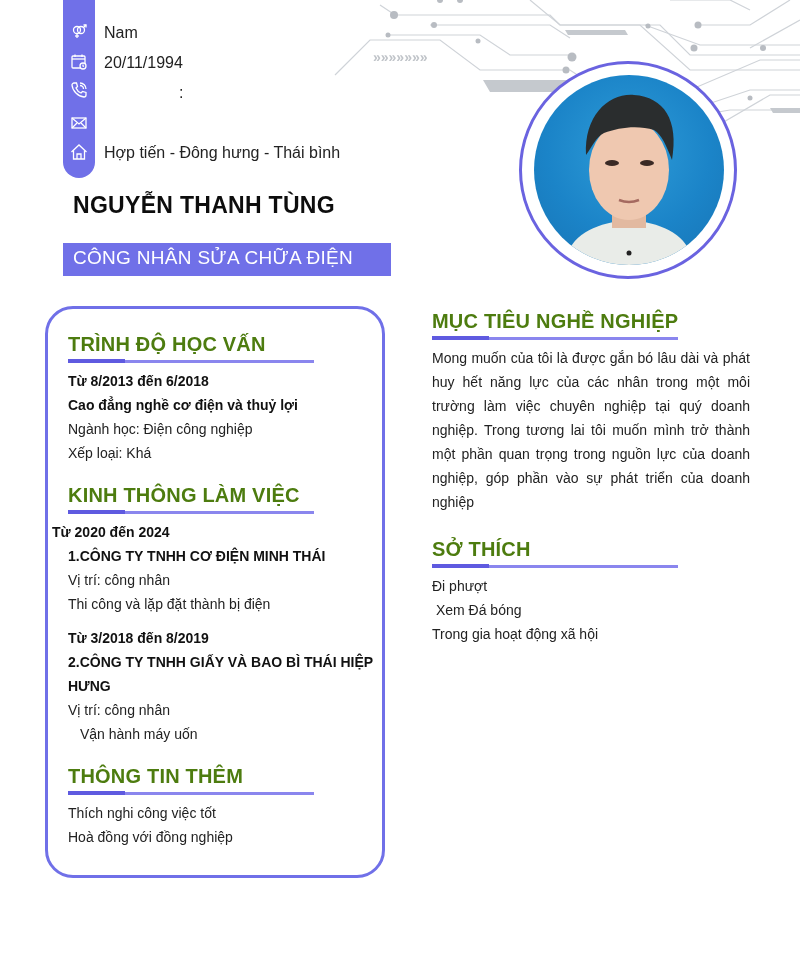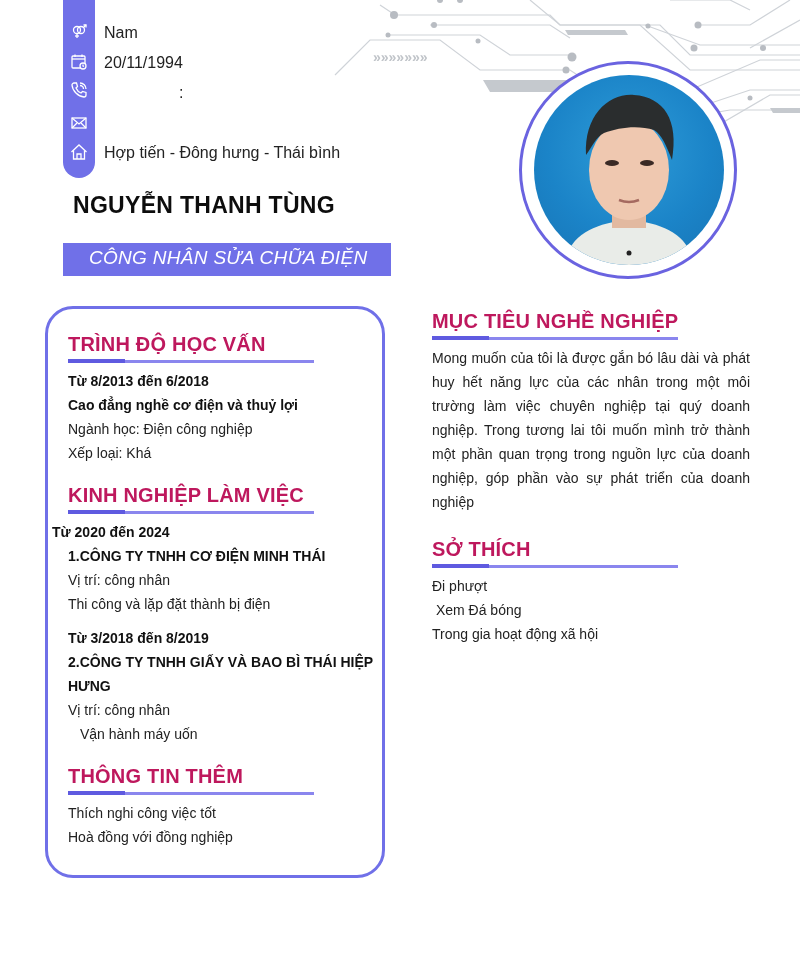--- a/index.html
+++ b/index.html
@@ -16,41 +16,40 @@
     .icon-strip svg { width: 18px; height: 18px; display: block; }
 
     .info-line { position: absolute; left: 104px; font-size: 16px; color: #222; }
 
     .name {
       position: absolute; left: 73px; top: 192px; font-size: 23px; font-weight: 700;
       color: #0d0d0d; letter-spacing: 0.3px; font-family: "Liberation Sans", sans-serif;
     }
     .job-bar {
       position: absolute; left: 63px; top: 243px; width: 328px; height: 33px;
-      background: #7070e8; color: #fff; font-size: 19px; padding: 4px 0 0 26px;
+      background: #7070e8; color: #fff; font-size: 19px; padding: 4px 0 0 10px;
       letter-spacing: 0.3px;
-      font-style: italic;
     }
 
     .avatar-ring {
       position: absolute; left: 519px; top: 61px; width: 218px; height: 218px;
       border: 3px solid #6a63e0; border-radius: 50%; background: #fff;
     }
     .avatar {
       position: absolute; left: 12px; top: 11px; width: 190px; height: 190px;
       border-radius: 50%; overflow: hidden;
       background: radial-gradient(circle at 50% 40%, #2e9cd8 0%, #1b84c8 55%, #1773b4 100%);
     }
 
     .left-card {
       position: absolute; left: 45px; top: 306px; width: 340px; height: 572px;
       border: 3px solid #7070e8; border-radius: 28px; background: #fff;
     }
 
-    .section-title { position: absolute; font-size: 20px; font-weight: 700; color: #be185d; letter-spacing: 0.2px; text-align: right; }
+    .section-title { position: absolute; font-size: 20px; font-weight: 700; color: #4d7c0f; letter-spacing: 0.2px; text-align: right; }
     .underline {
       position: absolute; height: 3px; width: 246px; background: #8a86ee;
     }
     .underline::before {
       content: ""; position: absolute; left: 0; top: -1px; width: 57px; height: 4px; background: #5f5ae0;
     }
 
     .line { position: absolute; font-size: 14px; color: #222; line-height: 24px; white-space: nowrap; text-align: right; }
     .bold { font-weight: 700; color: #111; }
 
@@ -173,21 +172,21 @@
 
 <div class="left-card"></div>
 
 <div class="section-title" style="left:68px; top:333px">TRÌNH ĐỘ HỌC VẤN</div>
 <div class="underline" style="left:68px; top:360px"></div>
 <div class="line bold" style="left:68px; top:369px">Từ 8/2013 đến 6/2018</div>
 <div class="line bold" style="left:68px; top:393px">Cao đẳng nghề cơ điện và thuỷ lợi</div>
 <div class="line" style="left:68px; top:417px">Ngành học: Điện công nghiệp</div>
 <div class="line" style="left:68px; top:441px">Xếp loại: Khá</div>
 
-<div class="section-title" style="left:68px; top:484px">KINH NGHIỆP LÀM VIỆC</div>
+<div class="section-title" style="left:68px; top:484px">KINH THÔNG LÀM VIỆC</div>
 <div class="underline" style="left:68px; top:511px"></div>
 <div class="line bold" style="left:52px; top:520px">Từ 2020 đến 2024</div>
 <div class="line bold" style="left:68px; top:544px">1.CÔNG TY TNHH CƠ ĐIỆN MINH THÁI</div>
 <div class="line" style="left:68px; top:568px">Vị trí: công nhân</div>
 <div class="line" style="left:68px; top:592px">Thi công và lặp đặt thành bị điện</div>
 <div class="line bold" style="left:68px; top:626px">Từ 3/2018 đến 8/2019</div>
 <div class="line bold" style="left:68px; top:650px">2.CÔNG TY TNHH GIẤY VÀ BAO BÌ THÁI HIỆP</div>
 <div class="line bold" style="left:68px; top:674px">HƯNG</div>
 <div class="line" style="left:68px; top:698px">Vị trí: công nhân</div>
 <div class="line" style="left:80px; top:722px">Vận hành máy uốn</div>

